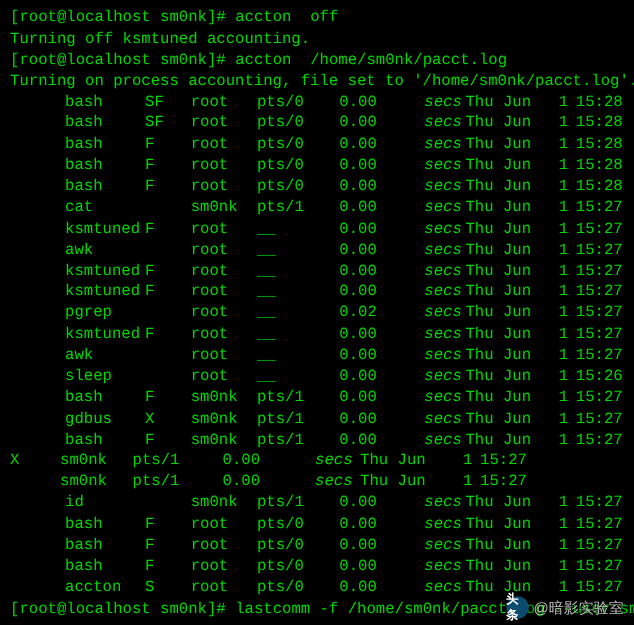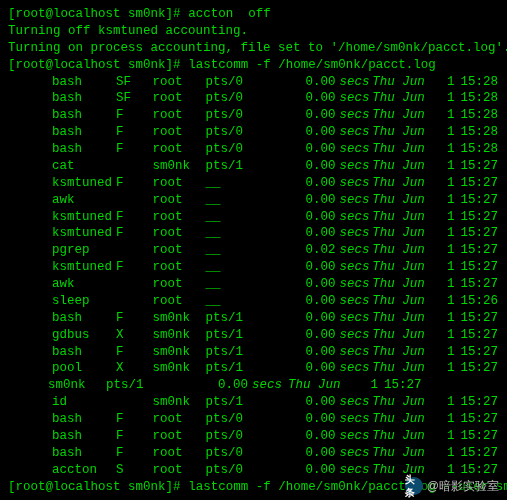--- a/index.html
+++ b/index.html
@@ -20,23 +20,23 @@
   .prompt-hash { color: #00d600; }
   .cmd { color: #00d600; text-align: center; }
   .output-line, .row { white-space: pre; }
   .row {
     display: flex;
   }
   .c-proc  { width: 70px; margin-left: 44px; }
   .c-flag  { width: 40px; }
   .c-user  { width: 58px; }
   .c-tty   { width: 72px; }
-  .c-secs  { width: 70px; text-align: right; }
+  .c-secs  { width: 70px; }
   .c-unit  { width: 40px; padding-left:4px;font-style:italic;}
-  .c-date  { width: 70px; font-style: italic; }
+  .c-date  { width: 70px; }
   .c-day   { width: 20px; text-align:right;}
   .c-time  { width: 48px; padding-left:6px;}
   .watermark {
     position: absolute;
     bottom: 5px;
     right: 8px;
     display: flex;
     align-items: center;
     gap: 4px;
     color: #bbb;
@@ -52,40 +52,40 @@
     display:flex; align-items:center; justify-content:center;
     font-size:10px; font-weight:bold;
   }
 </style>
 </head>
 <body>
 
 <div id="term">
     <div class="output-line"><span class="prompt-bracket">[</span><span class="prompt-userhost">root@localhost</span> <span class="prompt-dir">sm0nk</span><span class="prompt-bracket">]</span><span class="prompt-hash">#</span> <span class="cmd">accton  off</span></div>
     <div class="output-line">Turning off ksmtuned accounting.</div>
+    <div class="output-line"><span class="prompt-bracket">[</span><span class="prompt-userhost">root@localhost</span> <span class="prompt-dir">sm0nk</span><span class="prompt-bracket">]</span><span class="prompt-hash">#</span> <span class="cmd">accton  /home/sm0nk/pacct.log</span></div>
     <div class="output-line">Turning on process accounting, file set to '/home/sm0nk/pacct.log'.</div>
-    <div class="output-line"><span class="prompt-bracket">[</span><span class="prompt-userhost">root@localhost</span> <span class="prompt-dir">sm0nk</span><span class="prompt-bracket">]</span><span class="prompt-hash">#</span> <span class="cmd">lastcomm -f /home/sm0nk/pacct.log</span></div>
     <div class="row"><span class="c-proc">bash</span><span class="c-flag">SF</span><span class="c-user">root</span><span class="c-tty">pts/0</span><span class="c-secs">0.00</span><span class="c-unit">secs</span><span class="c-date">Thu Jun</span><span class="c-day">1</span><span class="c-time">15:28</span></div>
     <div class="row"><span class="c-proc">bash</span><span class="c-flag">SF</span><span class="c-user">root</span><span class="c-tty">pts/0</span><span class="c-secs">0.00</span><span class="c-unit">secs</span><span class="c-date">Thu Jun</span><span class="c-day">1</span><span class="c-time">15:28</span></div>
     <div class="row"><span class="c-proc">bash</span><span class="c-flag">F</span><span class="c-user">root</span><span class="c-tty">pts/0</span><span class="c-secs">0.00</span><span class="c-unit">secs</span><span class="c-date">Thu Jun</span><span class="c-day">1</span><span class="c-time">15:28</span></div>
     <div class="row"><span class="c-proc">bash</span><span class="c-flag">F</span><span class="c-user">root</span><span class="c-tty">pts/0</span><span class="c-secs">0.00</span><span class="c-unit">secs</span><span class="c-date">Thu Jun</span><span class="c-day">1</span><span class="c-time">15:28</span></div>
     <div class="row"><span class="c-proc">bash</span><span class="c-flag">F</span><span class="c-user">root</span><span class="c-tty">pts/0</span><span class="c-secs">0.00</span><span class="c-unit">secs</span><span class="c-date">Thu Jun</span><span class="c-day">1</span><span class="c-time">15:28</span></div>
     <div class="row"><span class="c-proc">cat</span><span class="c-flag"></span><span class="c-user">sm0nk</span><span class="c-tty">pts/1</span><span class="c-secs">0.00</span><span class="c-unit">secs</span><span class="c-date">Thu Jun</span><span class="c-day">1</span><span class="c-time">15:27</span></div>
     <div class="row"><span class="c-proc">ksmtuned</span><span class="c-flag">F</span><span class="c-user">root</span><span class="c-tty">__</span><span class="c-secs">0.00</span><span class="c-unit">secs</span><span class="c-date">Thu Jun</span><span class="c-day">1</span><span class="c-time">15:27</span></div>
     <div class="row"><span class="c-proc">awk</span><span class="c-flag"></span><span class="c-user">root</span><span class="c-tty">__</span><span class="c-secs">0.00</span><span class="c-unit">secs</span><span class="c-date">Thu Jun</span><span class="c-day">1</span><span class="c-time">15:27</span></div>
     <div class="row"><span class="c-proc">ksmtuned</span><span class="c-flag">F</span><span class="c-user">root</span><span class="c-tty">__</span><span class="c-secs">0.00</span><span class="c-unit">secs</span><span class="c-date">Thu Jun</span><span class="c-day">1</span><span class="c-time">15:27</span></div>
     <div class="row"><span class="c-proc">ksmtuned</span><span class="c-flag">F</span><span class="c-user">root</span><span class="c-tty">__</span><span class="c-secs">0.00</span><span class="c-unit">secs</span><span class="c-date">Thu Jun</span><span class="c-day">1</span><span class="c-time">15:27</span></div>
     <div class="row"><span class="c-proc">pgrep</span><span class="c-flag"></span><span class="c-user">root</span><span class="c-tty">__</span><span class="c-secs">0.02</span><span class="c-unit">secs</span><span class="c-date">Thu Jun</span><span class="c-day">1</span><span class="c-time">15:27</span></div>
     <div class="row"><span class="c-proc">ksmtuned</span><span class="c-flag">F</span><span class="c-user">root</span><span class="c-tty">__</span><span class="c-secs">0.00</span><span class="c-unit">secs</span><span class="c-date">Thu Jun</span><span class="c-day">1</span><span class="c-time">15:27</span></div>
     <div class="row"><span class="c-proc">awk</span><span class="c-flag"></span><span class="c-user">root</span><span class="c-tty">__</span><span class="c-secs">0.00</span><span class="c-unit">secs</span><span class="c-date">Thu Jun</span><span class="c-day">1</span><span class="c-time">15:27</span></div>
     <div class="row"><span class="c-proc">sleep</span><span class="c-flag"></span><span class="c-user">root</span><span class="c-tty">__</span><span class="c-secs">0.00</span><span class="c-unit">secs</span><span class="c-date">Thu Jun</span><span class="c-day">1</span><span class="c-time">15:26</span></div>
     <div class="row"><span class="c-proc">bash</span><span class="c-flag">F</span><span class="c-user">sm0nk</span><span class="c-tty">pts/1</span><span class="c-secs">0.00</span><span class="c-unit">secs</span><span class="c-date">Thu Jun</span><span class="c-day">1</span><span class="c-time">15:27</span></div>
     <div class="row"><span class="c-proc">gdbus</span><span class="c-flag">X</span><span class="c-user">sm0nk</span><span class="c-tty">pts/1</span><span class="c-secs">0.00</span><span class="c-unit">secs</span><span class="c-date">Thu Jun</span><span class="c-day">1</span><span class="c-time">15:27</span></div>
     <div class="row"><span class="c-proc">bash</span><span class="c-flag">F</span><span class="c-user">sm0nk</span><span class="c-tty">pts/1</span><span class="c-secs">0.00</span><span class="c-unit">secs</span><span class="c-date">Thu Jun</span><span class="c-day">1</span><span class="c-time">15:27</span></div>
-    <div class="row"><span class="c-proc">pool</span><span class="c-flag">X</span><span class="c-user">sm0nk</span><span class="c-tty">pts/1</span><span class="c-secs">0.00</span><span class="c-unit">secs</span><span class="c-date">Thu Jun</span><span class="c-day">1</span><span class="c-time">15:27</span></div>
+    <div class="row"><span class="c-flag">X</span><span class="c-user">sm0nk</span><span class="c-tty">pts/1</span><span class="c-secs">0.00</span><span class="c-unit">secs</span><span class="c-date">Thu Jun</span><span class="c-day">1</span><span class="c-time">15:27</span></div>
     <div class="row"><span class="c-flag"></span><span class="c-user">sm0nk</span><span class="c-tty">pts/1</span><span class="c-secs">0.00</span><span class="c-unit">secs</span><span class="c-date">Thu Jun</span><span class="c-day">1</span><span class="c-time">15:27</span></div>
     <div class="row"><span class="c-proc">id</span><span class="c-flag"></span><span class="c-user">sm0nk</span><span class="c-tty">pts/1</span><span class="c-secs">0.00</span><span class="c-unit">secs</span><span class="c-date">Thu Jun</span><span class="c-day">1</span><span class="c-time">15:27</span></div>
     <div class="row"><span class="c-proc">bash</span><span class="c-flag">F</span><span class="c-user">root</span><span class="c-tty">pts/0</span><span class="c-secs">0.00</span><span class="c-unit">secs</span><span class="c-date">Thu Jun</span><span class="c-day">1</span><span class="c-time">15:27</span></div>
     <div class="row"><span class="c-proc">bash</span><span class="c-flag">F</span><span class="c-user">root</span><span class="c-tty">pts/0</span><span class="c-secs">0.00</span><span class="c-unit">secs</span><span class="c-date">Thu Jun</span><span class="c-day">1</span><span class="c-time">15:27</span></div>
     <div class="row"><span class="c-proc">bash</span><span class="c-flag">F</span><span class="c-user">root</span><span class="c-tty">pts/0</span><span class="c-secs">0.00</span><span class="c-unit">secs</span><span class="c-date">Thu Jun</span><span class="c-day">1</span><span class="c-time">15:27</span></div>
     <div class="row"><span class="c-proc">accton</span><span class="c-flag">S</span><span class="c-user">root</span><span class="c-tty">pts/0</span><span class="c-secs">0.00</span><span class="c-unit">secs</span><span class="c-date">Thu Jun</span><span class="c-day">1</span><span class="c-time">15:27</span></div>
     <div class="output-line"><span class="prompt-bracket">[</span><span class="prompt-userhost">root@localhost</span> <span class="prompt-dir">sm0nk</span><span class="prompt-bracket">]</span><span class="prompt-hash">#</span> <span class="cmd">lastcomm -f /home/sm0nk/pacct.log --user sm0nk</span></div>
   </div>
 
 <div class="watermark">

